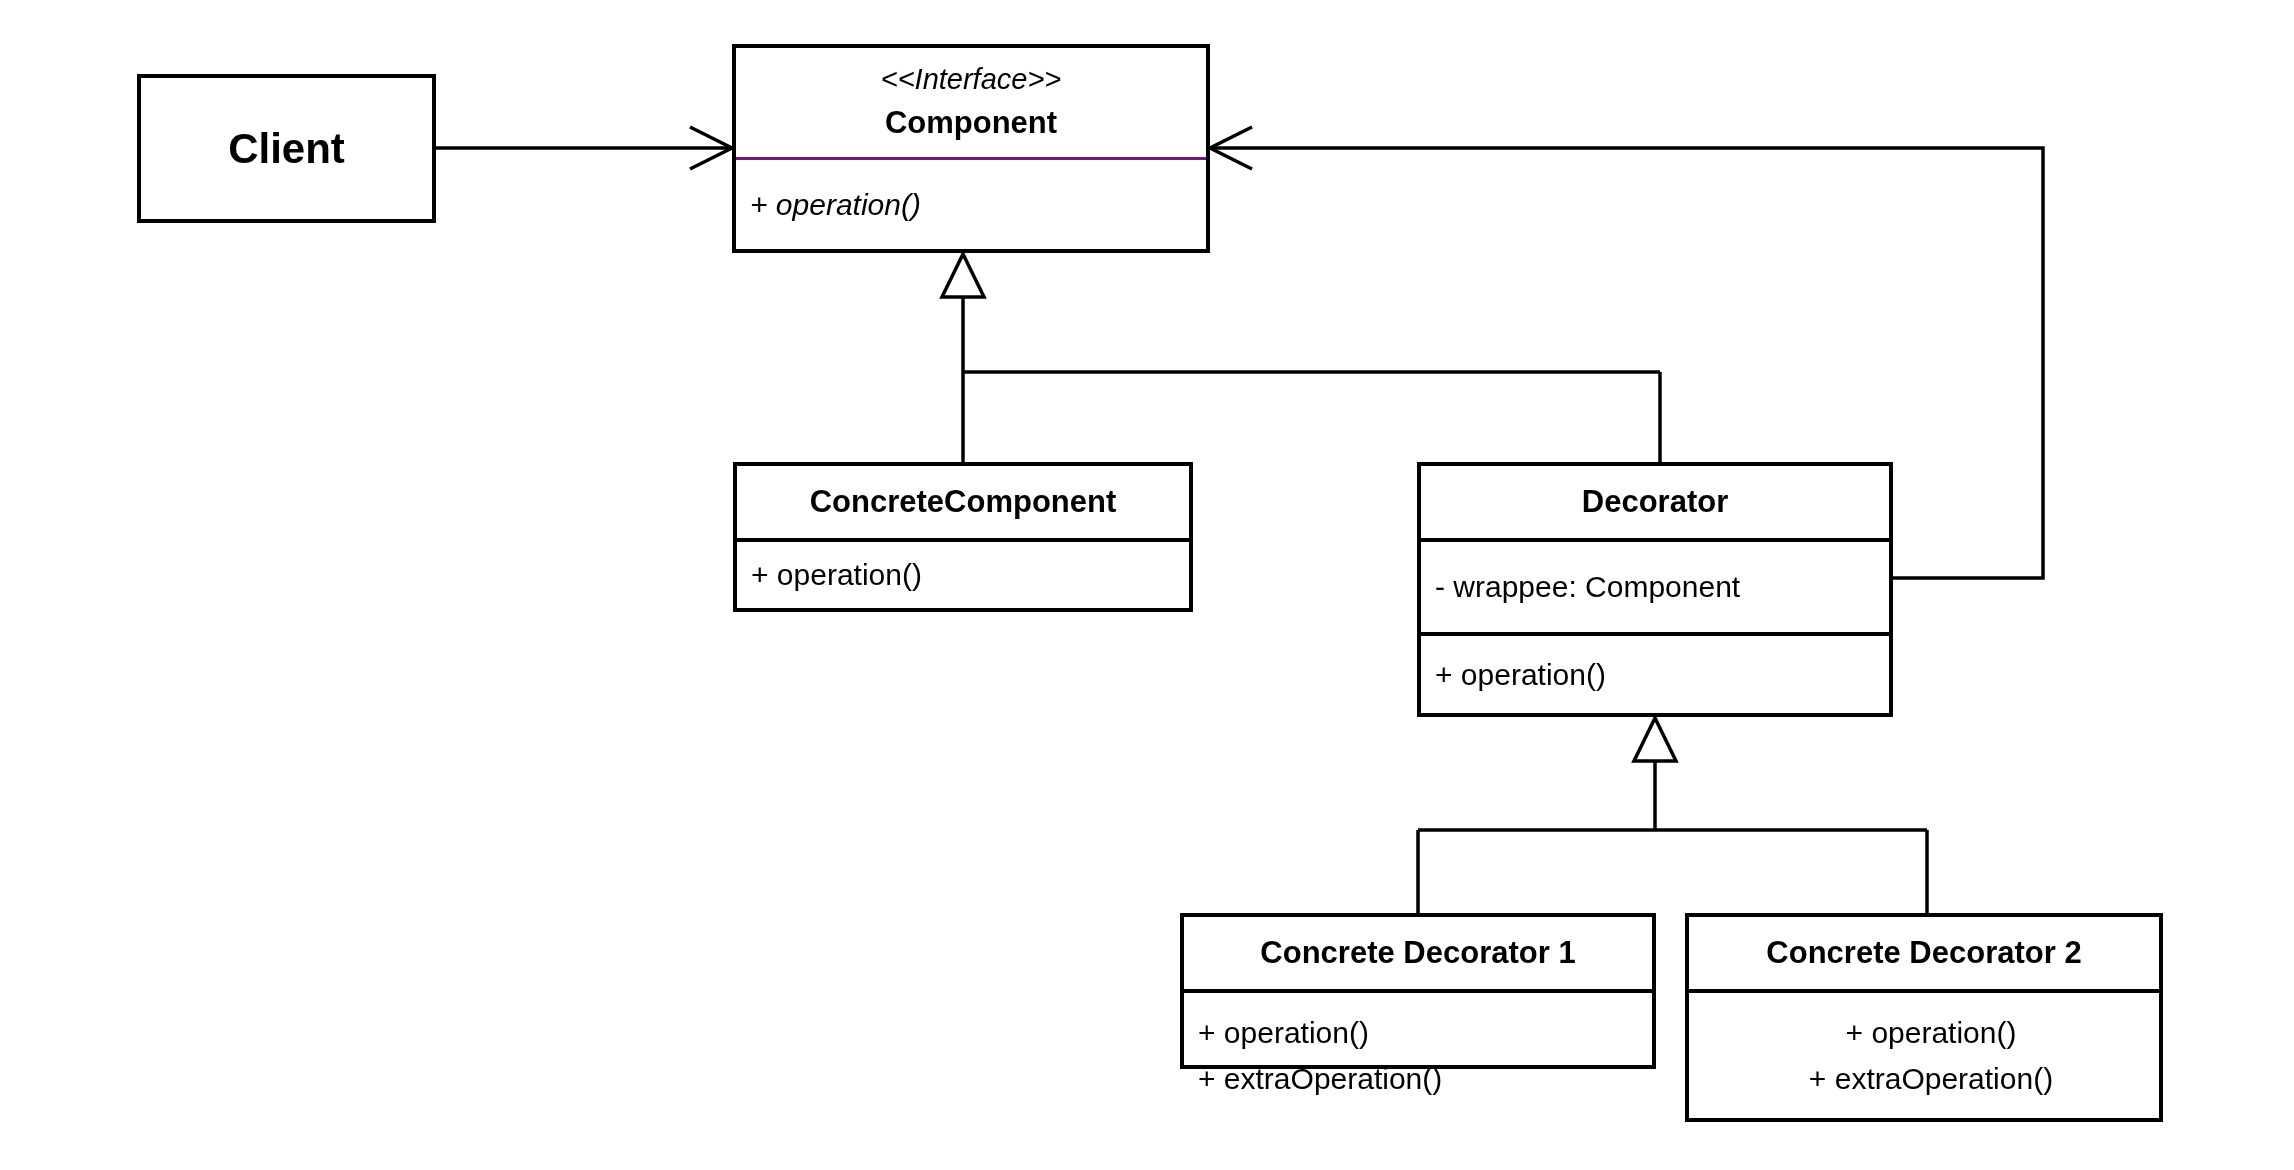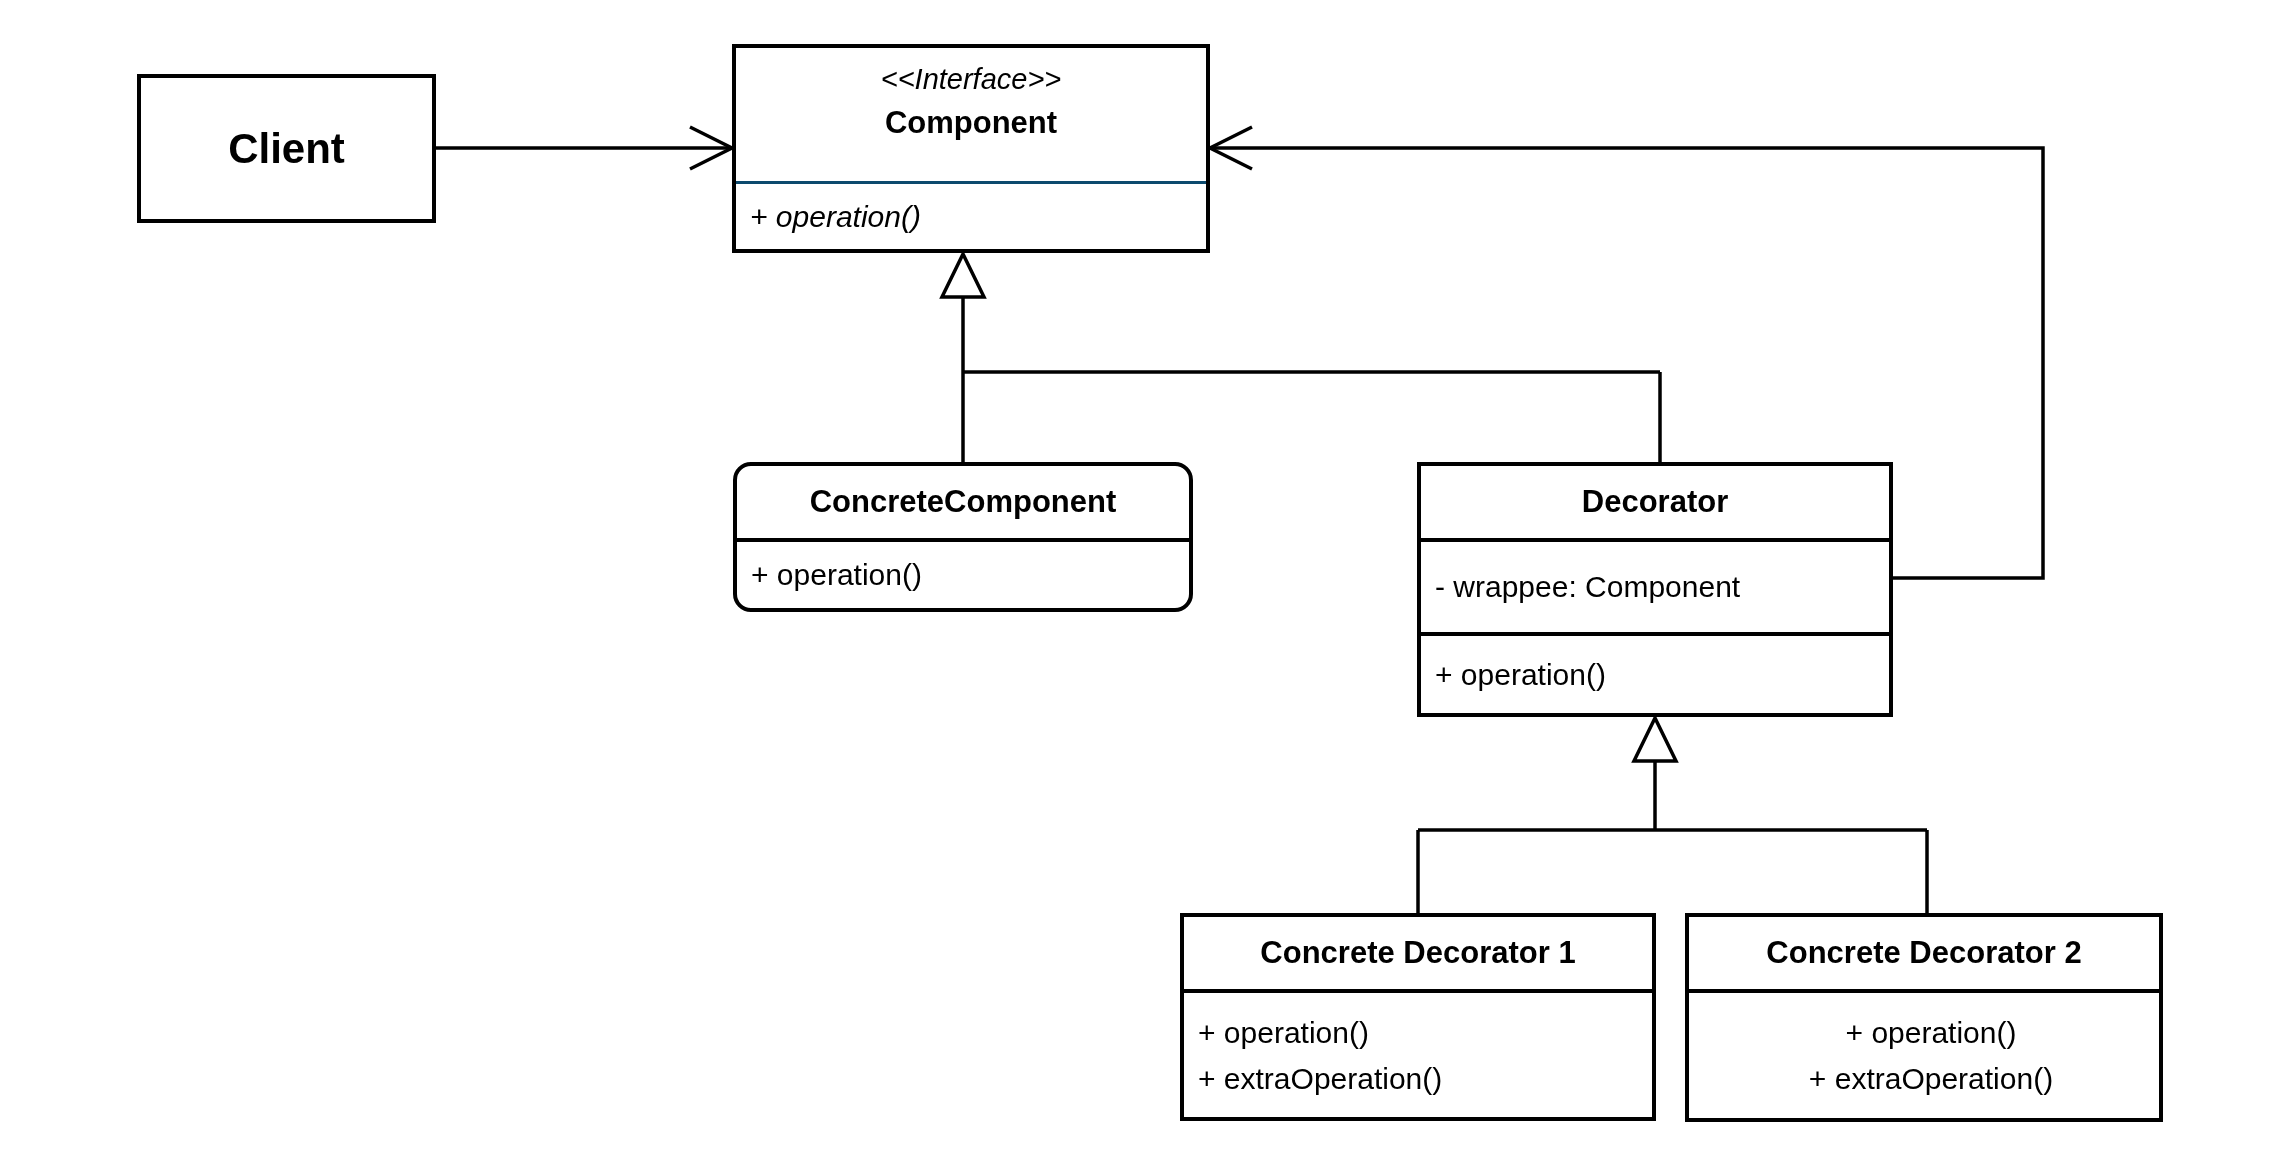--- a/index.html
+++ b/index.html
@@ -30,40 +30,40 @@
     background: #ffffff;
     display: flex;
     flex-direction: column;
   }
   .client-box {
     left: 137px; top: 74px; width: 299px; height: 149px;
     align-items: center;
     justify-content: center;
   }
   .component-box  { left: 732px;  top: 44px;  width: 478px; height: 209px; }
-  .concrete-component-box { left: 733px; top: 462px; width: 460px; height: 150px; border-radius: 18px; }
+  .concrete-component-box { left: 733px; top: 462px; width: 460px; height: 150px; }
   .decorator-box  { left: 1417px; top: 462px; width: 476px; height: 255px; }
-  .cd1-box { left: 1180px; top: 913px; width: 476px; height: 208px; }
+  .cd1-box { left: 1180px; top: 913px; width: 476px; height: 156px; }
   .cd2-box { left: 1685px; top: 913px; width: 478px; height: 209px; text-align: center; }
 
   .title-cell {
     flex: none;
     display: flex;
     align-items: center;
     justify-content: center;
     border-bottom: 4px solid #000000;
     height: 72px;
     font-weight: bold;
     font-size: 31px;
   }
   .component-box .title-cell {
     height: 108px;
-    border-bottom: 3px solid #0c4a6e;
+    border-bottom: 3px solid #701a75;
     flex-direction: column;
-    padding-bottom: 25px;
+    padding-bottom: 1px;
     row-gap: 9px;
   }
   .stereotype {
     font-style: italic;
     font-weight: normal;
     font-size: 29px;
     line-height: 33px;
   }
   .class-name {
     font-weight: bold;

